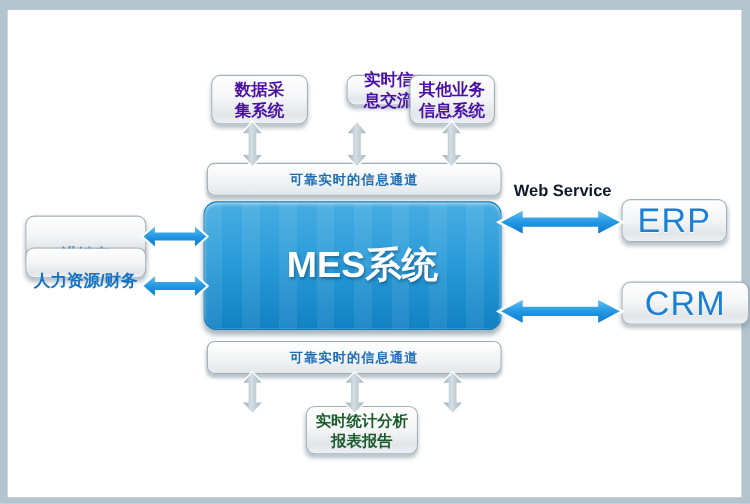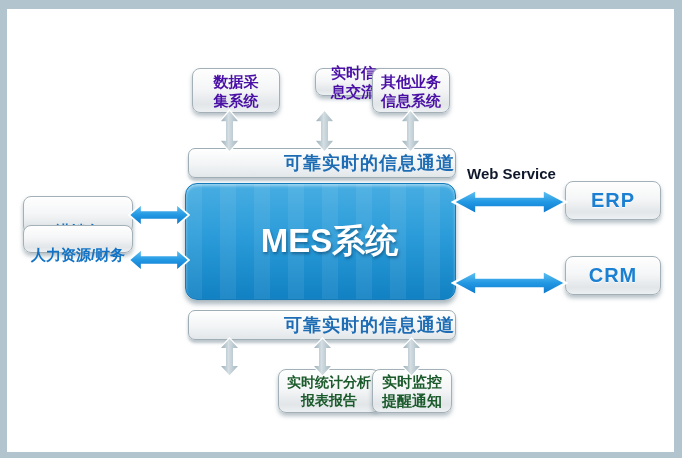--- a/index.html
+++ b/index.html
@@ -23,30 +23,30 @@
     box-shadow:0 3px 4px rgba(120,140,152,0.55);
     display:flex;align-items:center;justify-content:center;
     text-align:center;
     box-sizing:border-box;
     z-index:2;
   }
   .multiline{white-space:pre-line;}
   .top-label{color:#4a10a6;font-weight:bold;font-size:15px;line-height:19px;}
   .bottom-label{color:#1a5a2b;font-weight:bold;}
   .left-label{color:#1273c5;font-weight:bold;font-size:15px;margin-top:32px;}
-  .erp-label{color:#1b7fd2;font-weight:bold;font-size:20px;letter-spacing:1px;
+  .erp-label{color:#1b7fd2;font-weight:normal;font-size:31px;letter-spacing:1px;
     text-shadow:0 1px 1px rgba(255,255,255,0.8);}
   
   .channel{
     background:linear-gradient(180deg,#ffffff 0%,#f2f4f5 55%,#e2e7ea 100%);
     border:1px solid #9fadb5;
     border-radius:7px;
     box-shadow:0 3px 3px rgba(120,140,152,0.5);
-    display:flex;align-items:center;justify-content:flex-end;
-    color:#1e6db4;font-weight:bold;font-size:18px;
+    display:flex;align-items:center;justify-content:center;
+    color:#1e6db4;font-weight:bold;font-size:12px;
     letter-spacing:1px;
     box-sizing:border-box;
     z-index:2;
   }
   
   .mes{
     background:
       repeating-linear-gradient(90deg,rgba(255,255,255,0.07) 0 16px,rgba(255,255,255,0) 16px 34px),
       linear-gradient(180deg,#47ade2 0%,#2b9cd9 45%,#1181c3 100%);
     border:1px solid #147ab8;
@@ -153,21 +153,21 @@
   <div class="node abs" style="left:558px;top:172px;width:96px;height:39px;">
     <span class="erp-label">ERP</span>
   </div>
 
 
   <div class="arrow abs" style="left:444px;top:258px;">
     <svg width="117" height="32" viewBox="0 0 110 36" preserveAspectRatio="none">
       <polygon points="2,18 24,4 24,12 86,12 86,4 108,18 86,32 86,24 24,24 24,32" fill="url(#blueGrad)" stroke="#ffffff" stroke-width="2.5"></polygon>
     </svg>
   </div>
-  <div class="node abs" style="left:558px;top:247px;width:96px;height:39px;">
+  <div class="node abs" style="left:558px;top:247px;width:116px;height:39px;">
     <span class="erp-label">CRM</span>
   </div>
 
   <div class="channel abs" style="left:181px;top:301px;width:268px;height:30px;">
     <span>可靠实时的信息通道</span>
   </div>
 
   <div class="arrow abs" style="left:211px;top:328px;">
     <svg width="23" height="40" viewBox="0 0 28 48" preserveAspectRatio="none">
       <polygon points="14,1 26,14 19,14 19,34 26,34 14,47 2,34 9,34 9,14 2,14" fill="url(#silverGrad)" stroke="#ffffff" stroke-width="1.5"></polygon>
@@ -181,18 +181,14 @@
   <div class="arrow abs" style="left:393px;top:328px;">
     <svg width="23" height="40" viewBox="0 0 28 48" preserveAspectRatio="none">
       <polygon points="14,1 26,14 19,14 19,34 26,34 14,47 2,34 9,34 9,14 2,14" fill="url(#silverGrad)" stroke="#ffffff" stroke-width="1.5"></polygon>
     </svg>
   </div>
 
   <div class="node abs" style="left:271px;top:360px;width:102px;height:44px;">
     <span class="bottom-label multiline" style="font-size:14px;line-height:18px;">实时统计分析
 报表报告</span>
   </div>
-  <div class="node abs" style="left:365px;top:360px;width:80px;height:44px;">
-    <span class="bottom-label multiline" style="font-size:15px;line-height:19px;">实时监控
-提醒通知</span>
-  </div>
 
 </div>
 
 </body></html>

